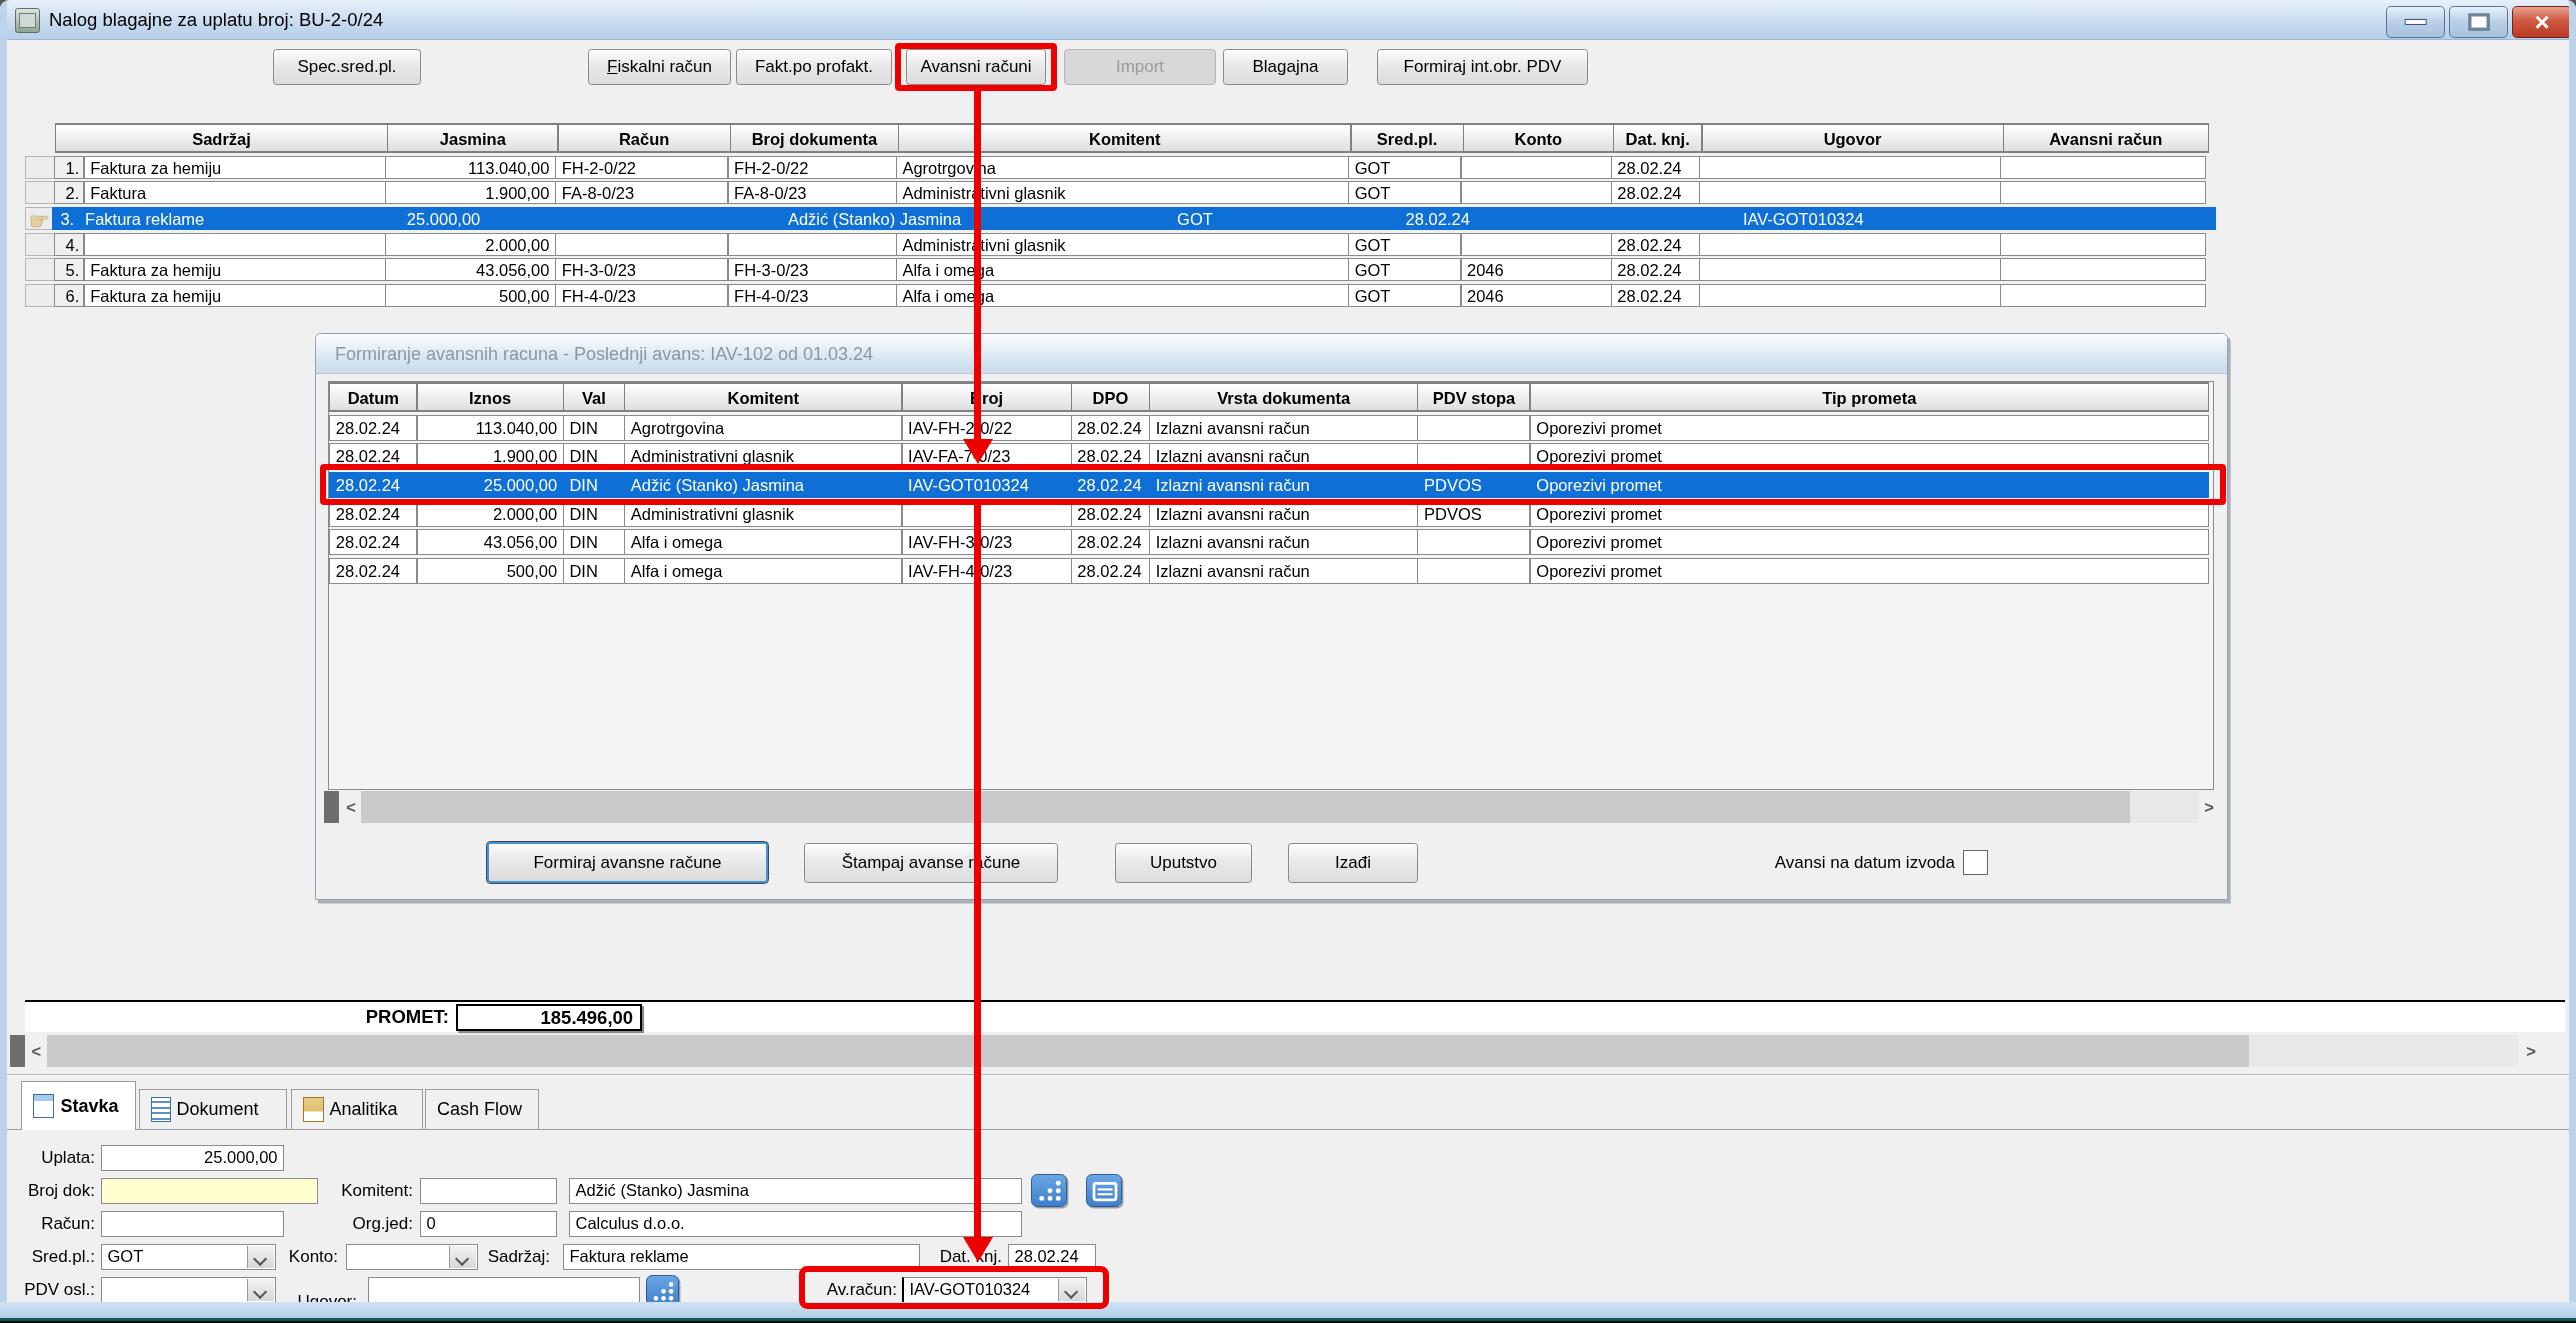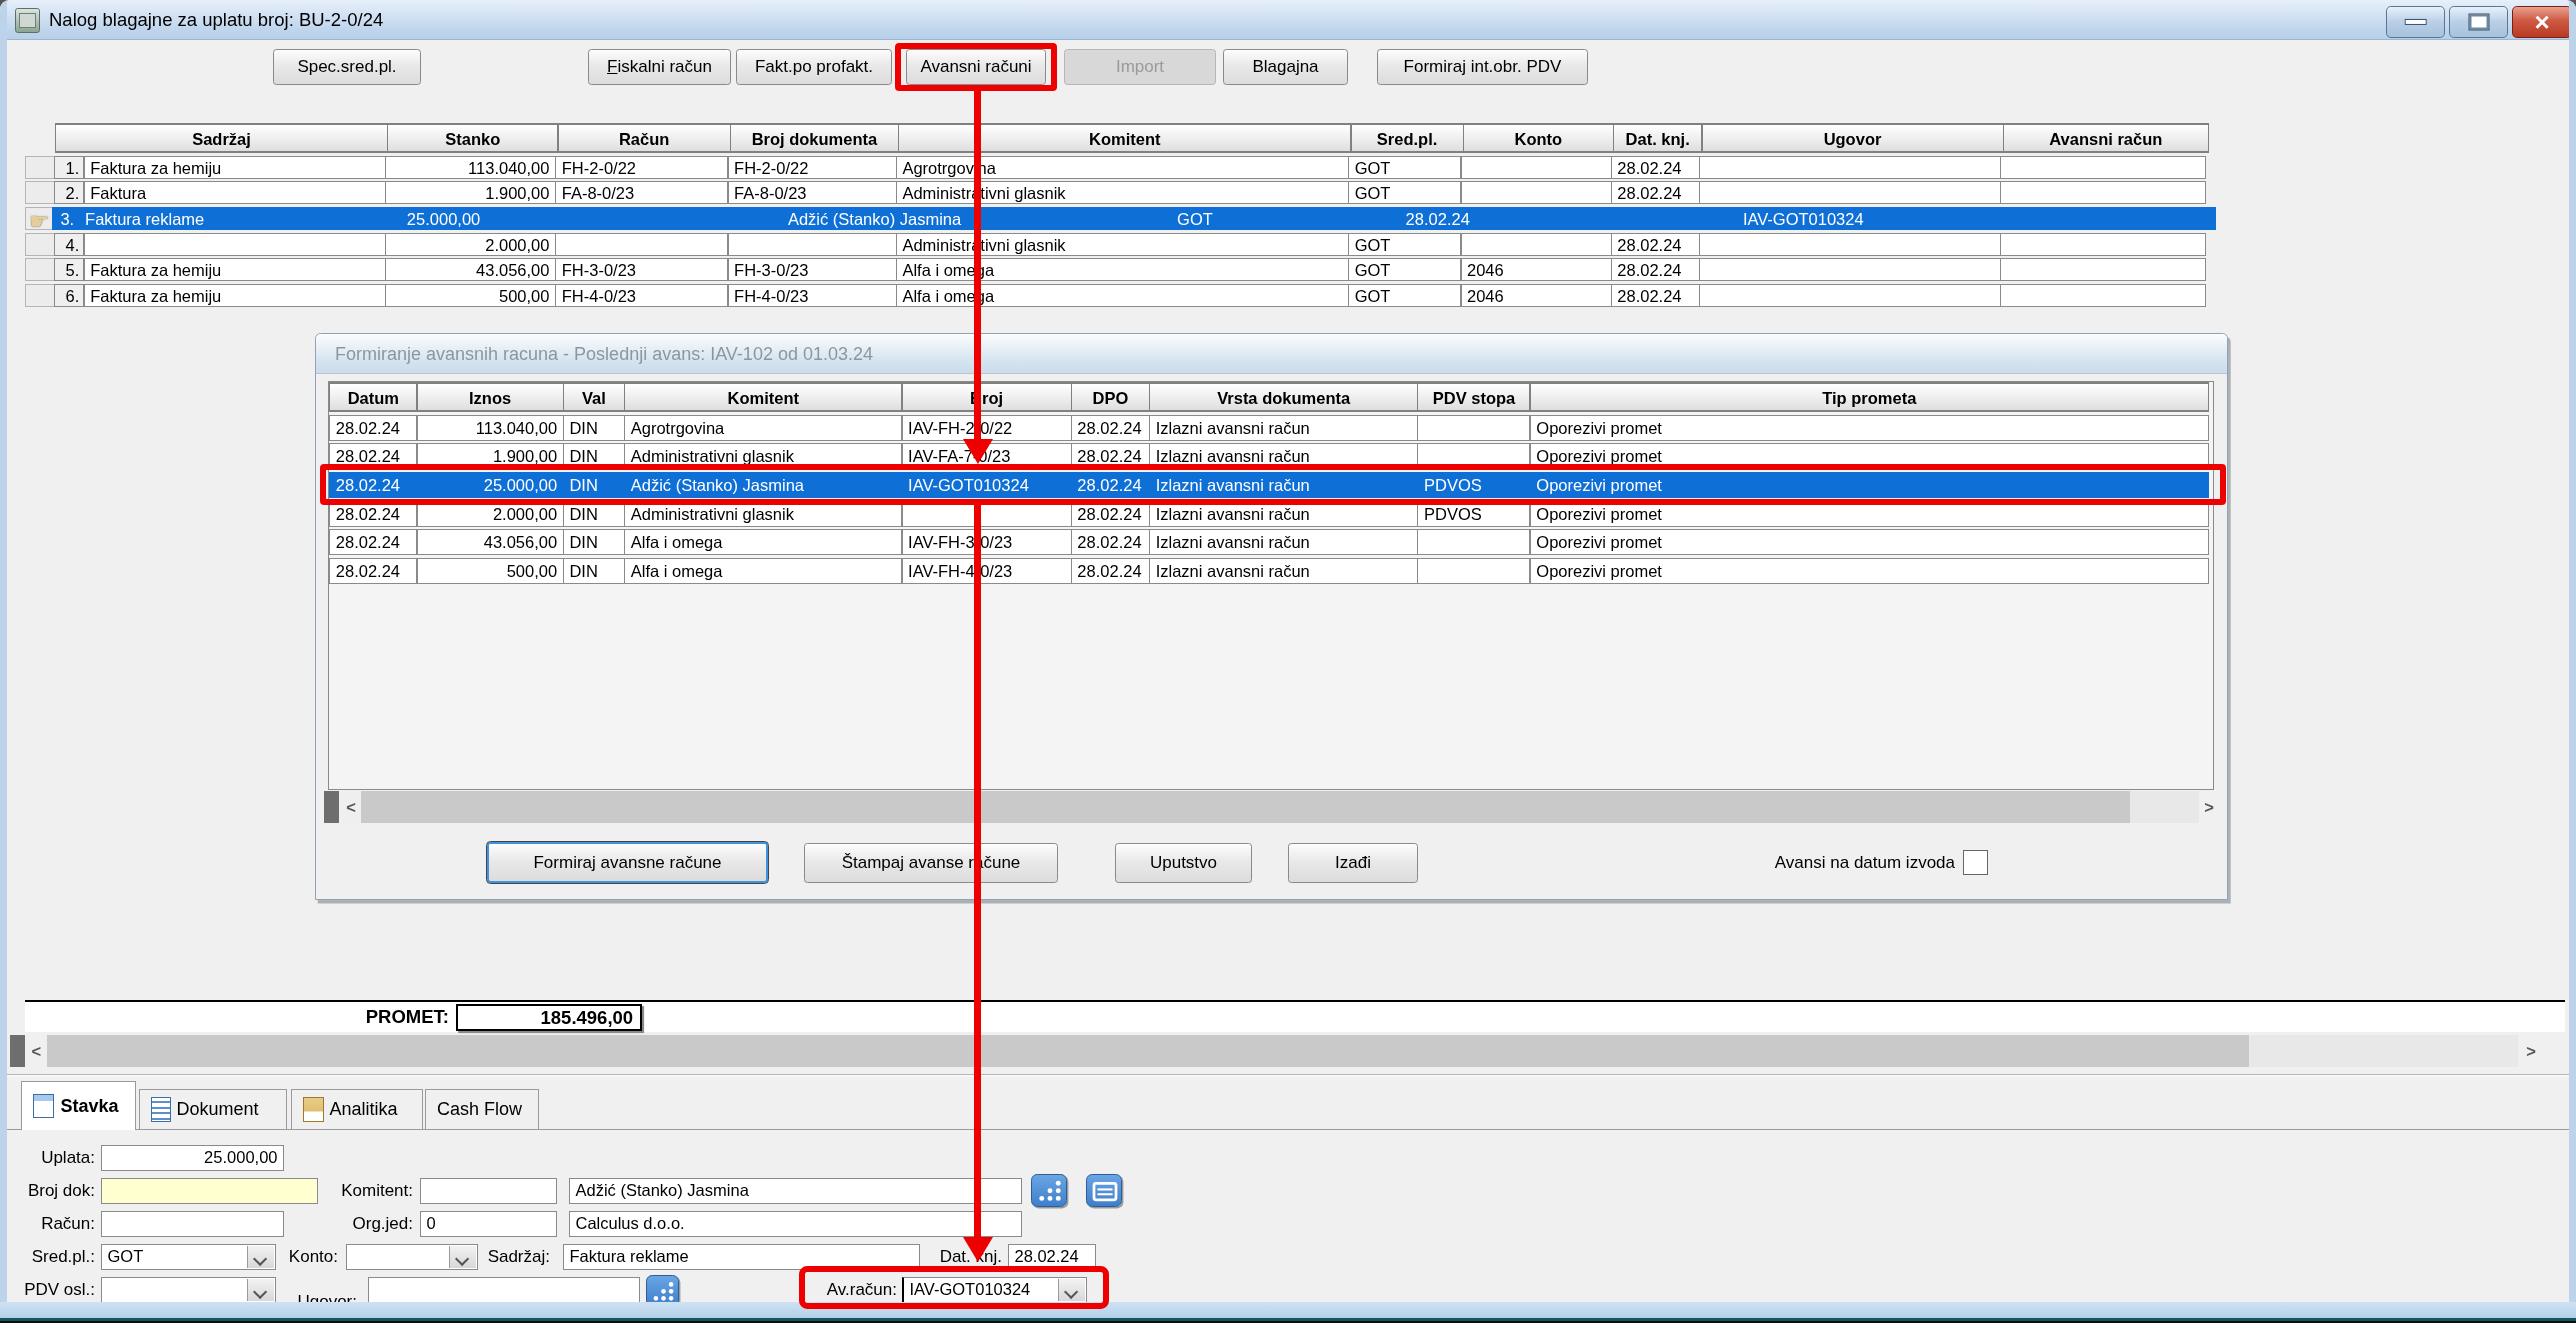--- a/index.html
+++ b/index.html
@@ -99,21 +99,21 @@
   <div class="abs btn" style="left:736px;top:49px;width:156px;">Fakt.po profakt.</div>
   <div class="abs btn" style="left:906px;top:49px;width:140px;">Avansni računi</div>
   <div class="abs btn disabled" style="left:1064px;top:49px;width:152px;">Import</div>
   <div class="abs btn" style="left:1223px;top:49px;width:125px;">Blagajna</div>
   <div class="abs btn" style="left:1377px;top:49px;width:211px;">Formiraj int.obr. PDV</div>
 
   <div class="abs" style="left:25px;top:123px;width:2190px;">
     <div class="trow">
       <div style="width:30px;"></div>
       <div class="hc" style="width:333px;">Sadržaj</div>
-      <div class="hc" style="width:171px;">Stanko</div>
+      <div class="hc" style="width:171px;">Jasmina</div>
       <div class="hc" style="width:173px;">Račun</div>
       <div class="hc" style="width:169px;">Broj dokumenta</div>
       <div class="hc" style="width:453px;">Komitent</div>
       <div class="hc" style="width:113px;">Sred.pl.</div>
       <div class="hc" style="width:151px;text-align:center;">Konto</div>
       <div class="hc" style="width:89px;">Dat. knj.</div>
       <div class="hc" style="width:302px;">Ugovor</div>
       <div class="hc" style="width:206px;">Avansni račun</div>
     </div>
 

